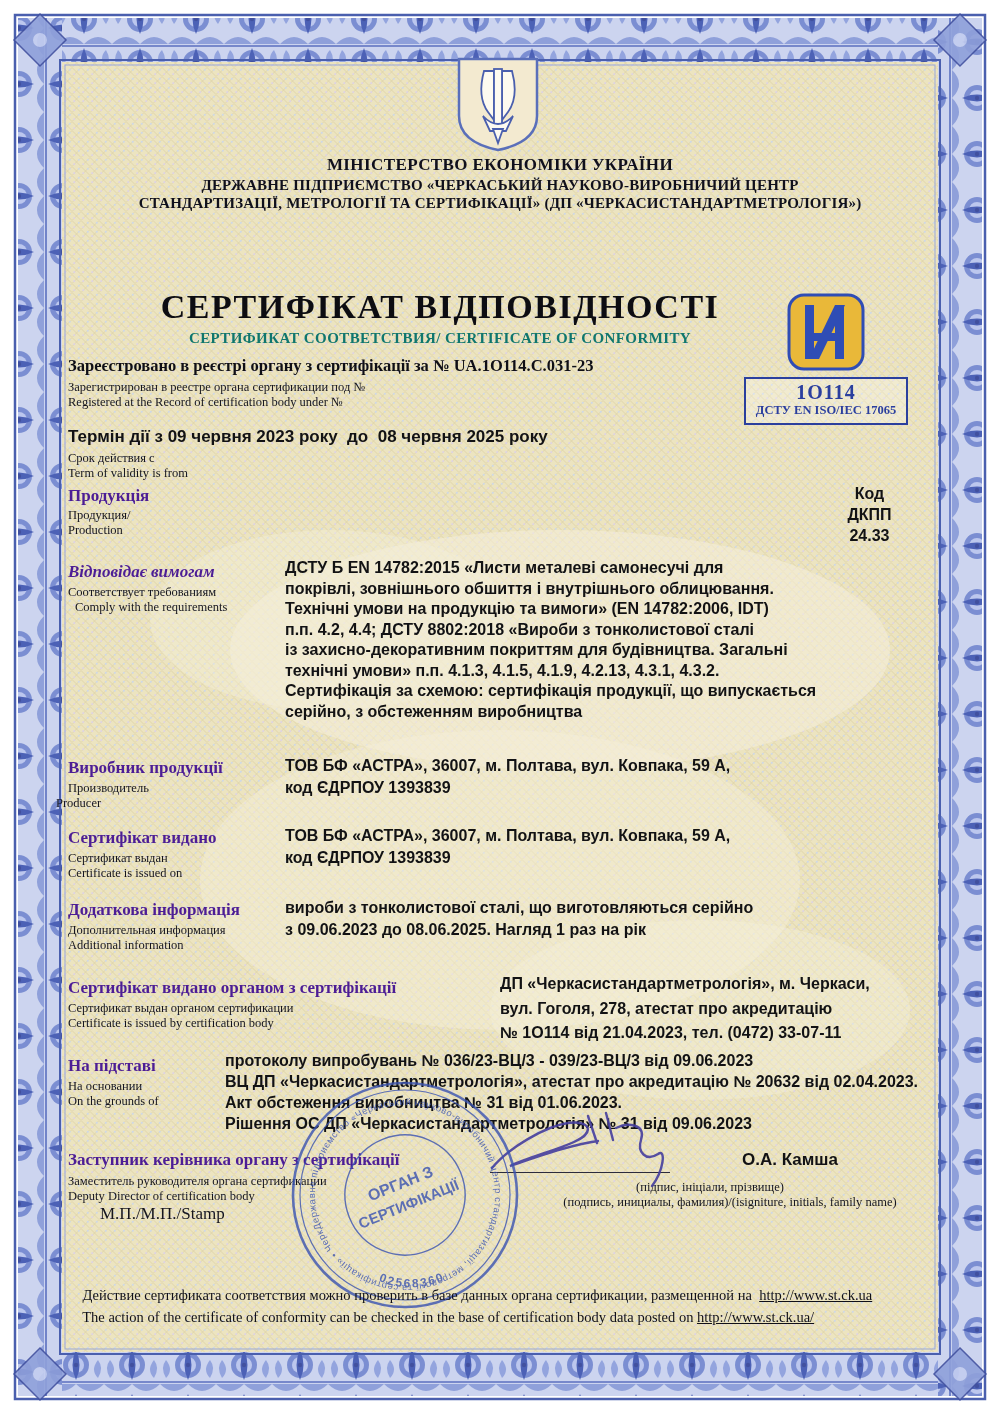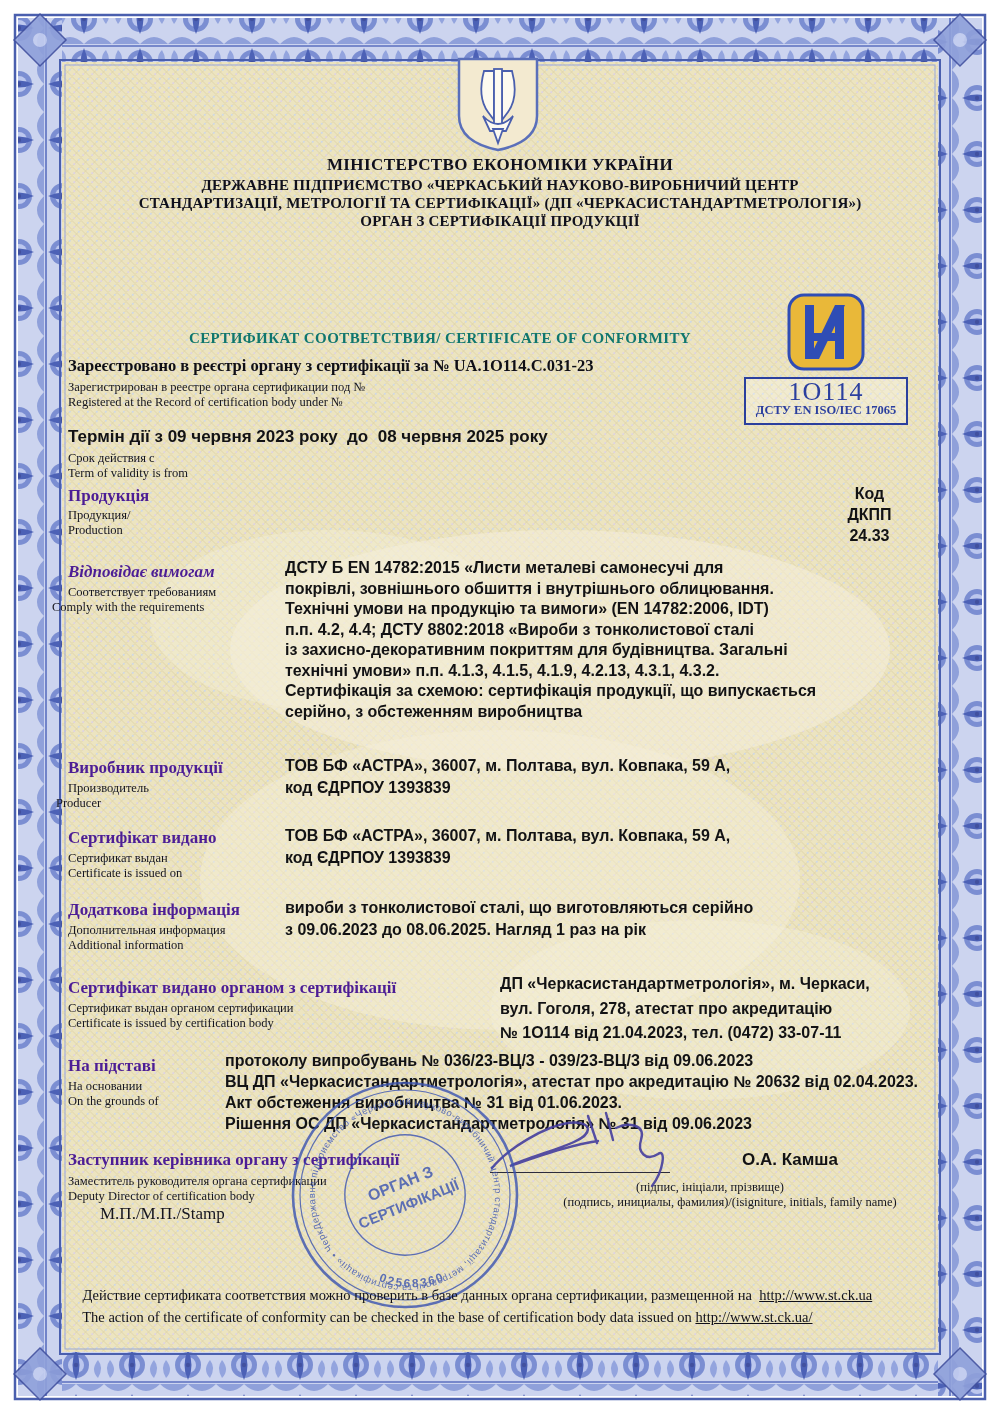--- a/index.html
+++ b/index.html
@@ -18,21 +18,21 @@
        color:#121214;white-space:pre;line-height:22px;}
   .val-req{line-height:20.5px;}
   .val-issued{line-height:24.5px;}
   .val-grounds{line-height:21px;}
   .val-term{font-family:"Liberation Sans",sans-serif;font-size:17px;font-weight:bold;
             color:#121214;white-space:pre;}
   .code-col{font-family:"Liberation Sans",sans-serif;font-size:16px;font-weight:bold;
             color:#121214;line-height:21px;text-align:center;}
   .acc-box{border:2px solid #2b3f9e;color:#2b3f9e;text-align:center;
            background:rgba(255,255,255,0.25);}
-  .acc-num{font-size:26px;font-weight:normal;line-height:22px;letter-spacing:1px;}
+  .acc-num{font-size:20px;font-weight:bold;line-height:22px;letter-spacing:1px;}
   .acc-std{font-size:12.5px;font-weight:bold;line-height:15px;}
   .sig-name{font-family:"Liberation Sans",sans-serif;font-size:17px;font-weight:bold;color:#121214;}
   .sig-cap{font-size:12.5px;color:#15151e;}
   .mp{font-size:17px;color:#15151e;}
   .sig-line{border-top:1.6px solid #2c2c3c;}
   .footer-line{font-size:14.5px;color:#101018;white-space:pre;}
   .footer-url{text-decoration:underline;}
 </style>
 </head>
 <body>
@@ -107,22 +107,22 @@
       <path d="M57,15 q7,26 -4,41 l-6,8 V15 Z"></path>
       <rect x="39" y="13" width="8" height="58"></rect>
       <path d="M28,60 q15,16 30,0 l-7,15 h-16 Z"></path>
       <path d="M38,73 l5,14 l5,-14 Z"></path>
     </g>
   </svg>
 
   <div class="abs center hdr1" style="left:60px;top:155px;width:880px;">МІНІСТЕРСТВО ЕКОНОМІКИ УКРАЇНИ</div>
   <div class="abs center hdr2" style="left:60px;top:176px;width:880px;">ДЕРЖАВНЕ ПІДПРИЄМСТВО «ЧЕРКАСЬКИЙ НАУКОВО-ВИРОБНИЧИЙ ЦЕНТР</div>
   <div class="abs center hdr2" style="left:60px;top:194px;width:880px;">СТАНДАРТИЗАЦІЇ, МЕТРОЛОГІЇ ТА СЕРТИФІКАЦІЇ» (ДП «ЧЕРКАСИСТАНДАРТМЕТРОЛОГІЯ»)</div>
-  <div class="abs center hdr2" style="left:60px;top:212px;width:880px;">ОРГАН З СЕРТИФІКАЦІЇ ПРОДУКЦІЇ</div>
-
+
+  <div class="abs center title-main" style="left:60px;top:288px;width:760px;">СЕРТИФІКАТ ВІДПОВІДНОСТІ</div>
   <div class="abs center title-sub" style="left:60px;top:330px;width:760px;">СЕРТИФИКАТ СООТВЕТСТВИЯ/ CERTIFICATE OF CONFORMITY</div>
 
   <svg class="abs" style="left:787px;top:293px;" width="78" height="78" aria-hidden="true">
     <rect x="2" y="2" width="74" height="74" rx="15" fill="#e9b839" stroke="#2f4db5" stroke-width="3"></rect>
     <g fill="#2f4db5">
       <rect x="18" y="12" width="9" height="54"></rect>
       <path d="M48,12 h10 l-26,54 h-10 Z"></path>
       <path d="M48,12 h9 v54 h-9 Z"></path>
       <rect x="24" y="40" width="28" height="8"></rect>
     </g>
@@ -144,21 +144,21 @@
   <div class="abs sub" style="left:68px;top:508px;">Продукция/</div>
   <div class="abs sub" style="left:68px;top:523px;">Production</div>
   <div class="abs code-col" style="left:822px;top:483px;width:95px;">
     <div>Код</div>
     <div>ДКПП</div>
     <div>24.33</div>
   </div>
 
   <div class="abs lbl" style="left:68px;top:562px;font-style:italic;">Відповідає вимогам</div>
   <div class="abs sub" style="left:68px;top:585px;">Соответствует требованиям</div>
-  <div class="abs sub" style="left:52px;top:600px;">Comply with the requirements</div>
+  <div class="abs sub" style="left:75px;top:600px;">Comply with the requirements</div>
   <div class="abs val val-req" style="left:285px;top:558px;">ДСТУ Б EN 14782:2015 «Листи металеві самонесучі для
 покрівлі, зовнішнього обшиття і внутрішнього облицювання.
 Технічні умови на продукцію та вимоги» (EN 14782:2006, IDT)
 п.п. 4.2, 4.4; ДСТУ 8802:2018 «Вироби з тонколистової сталі
 із захисно-декоративним покриттям для будівництва. Загальні
 технічні умови» п.п. 4.1.3, 4.1.5, 4.1.9, 4.2.13, 4.3.1, 4.3.2.
 Сертифікація за схемою: сертифікація продукції, що випускається
 серійно, з обстеженням виробництва</div>
 
   <div class="abs lbl" style="left:68px;top:758px;">Виробник продукції</div>
@@ -230,16 +230,16 @@
       <text fill="#3a53b0" font-family="Liberation Sans, sans-serif" font-size="12" font-weight="bold" letter-spacing="2">
         <textPath href="#codeArc" startOffset="18%">02568360</textPath>
       </text>
     </g>
   </svg>
 
   <div class="abs footer-line" style="left:68px;top:1270px;">
     <span>Действие сертификата соответствия можно проверить в базе данных органа сертификации, размещенной на  </span><span class="footer-url">http://www.st.ck.ua</span>
   </div>
   <div class="abs footer-line" style="left:68px;top:1292px;">
-    <span>The action of the certificate of conformity can be checked in the base of certification body data issued on </span><span class="footer-url">http://www.st.ck.ua/</span>
+    <span>The action of the certificate of conformity can be checked in the base of certification body data posted on </span><span class="footer-url">http://www.st.ck.ua/</span>
   </div>
 
 </div>
 
 </body></html>

